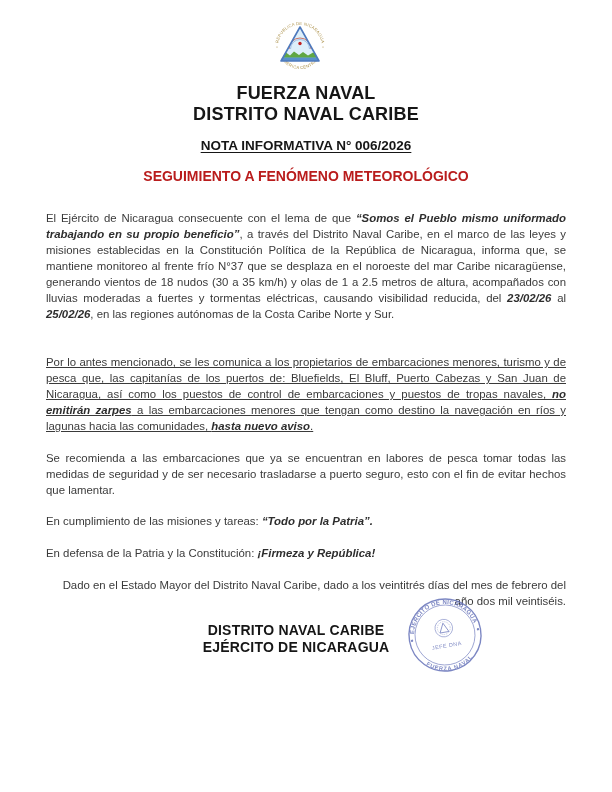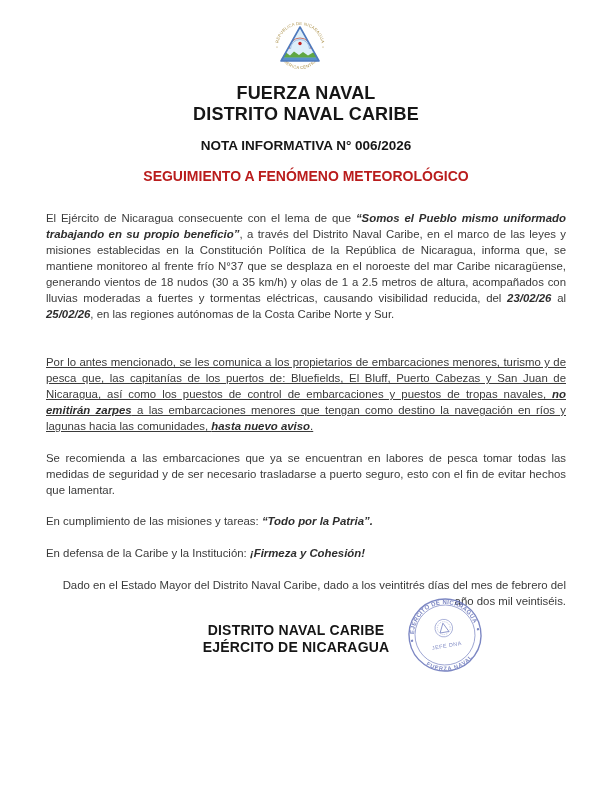--- a/index.html
+++ b/index.html
@@ -13,21 +13,21 @@
   .emblem{position:absolute;left:272px;top:18px;width:56px;height:56px;}
   .org-title{
     position:absolute;left:0;top:83px;width:612px;
     text-align:center;font-weight:bold;font-size:18px;line-height:21px;
     color:#161616;letter-spacing:.2px;
   }
   .note-number{
     position:absolute;left:0;top:138px;width:612px;
     text-align:center;font-weight:bold;font-size:13.5px;color:#161616;
   }
-  .note-number span{text-underline-offset:2px;text-decoration-thickness:1.3px;}
+  .note-number span{text-decoration:underline;text-underline-offset:2px;text-decoration-thickness:1.3px;}
   .subject{
     position:absolute;left:0;top:168px;width:612px;
     text-align:center;font-weight:bold;font-size:14px;color:#b91c1c;
   }
   .body-block{
     position:absolute;left:46px;width:520px;
     font-size:11.4px;line-height:16px;color:#3a3a3a;
     text-align:justify;
   }
   .p1{top:199px;} .p2{top:343px;text-decoration:underline;} .p3{top:439px;}
@@ -93,21 +93,21 @@
   <div class="subject">SEGUIMIENTO A FENÓMENO METEOROLÓGICO</div>
 
   <p class="body-block p1"><span>El Ejército de Nicaragua consecuente con el lema de que </span><span class="bi">“Somos el Pueblo mismo uniformado trabajando en su propio beneficio”</span><span>, a través del Distrito Naval Caribe, en el marco de las leyes y misiones establecidas en la Constitución Política de la República de Nicaragua, informa que, se mantiene monitoreo al frente frío N°37 que se desplaza en el noroeste del mar Caribe nicaragüense, generando vientos de 18 nudos (30 a 35 km/h) y olas de 1 a 2.5 metros de altura, acompañados con lluvias moderadas a fuertes y tormentas eléctricas, causando visibilidad reducida, del </span><span class="b">23/02/26</span><span> al </span><span class="b">25/02/26</span><span>, en las regiones autónomas de la Costa Caribe Norte y Sur.</span></p>
 
   <p class="body-block p2"><span>Por lo antes mencionado, se les comunica a los propietarios de embarcaciones menores, turismo y de pesca que, las capitanías de los puertos de: Bluefields, El Bluff, Puerto Cabezas y San Juan de Nicaragua, así como los puestos de control de embarcaciones y puestos de tropas navales, </span><span class="bi">no emitirán zarpes</span><span> a las embarcaciones menores que tengan como destino la navegación en ríos y lagunas hacia las comunidades, </span><span class="bi">hasta nuevo aviso</span><span>.</span></p>
 
   <p class="body-block l-missions"><span>En cumplimiento de las misiones y tareas: </span><span class="bi">“Todo por la Patria”.</span></p>
 
   <p class="body-block p3"><span>Se recomienda a las embarcaciones que ya se encuentran en labores de pesca tomar todas las medidas de seguridad y de ser necesario trasladarse a puerto seguro, esto con el fin de evitar hechos que lamentar.</span></p>
 
-  <p class="body-block l-defense"><span>En defensa de la Caribe y la Institución: </span><span class="bi">¡Firmeza y Cohesión!</span></p>
+  <p class="body-block l-defense"><span>En defensa de la Patria y la Constitución: </span><span class="bi">¡Firmeza y República!</span></p>
 
   <p class="body-block p-issued"><span>Dado en el Estado Mayor del Distrito Naval Caribe, dado a los veintitrés días del mes de febrero del año dos mil veintiséis.</span></p>
 
   <div class="signature">
     <div>DISTRITO NAVAL CARIBE</div>
     <div>EJÉRCITO DE NICARAGUA</div>
   </div>
 
   <svg class="stamp" viewBox="0 0 78 78" width="78" height="78" aria-hidden="true">
     <defs>

